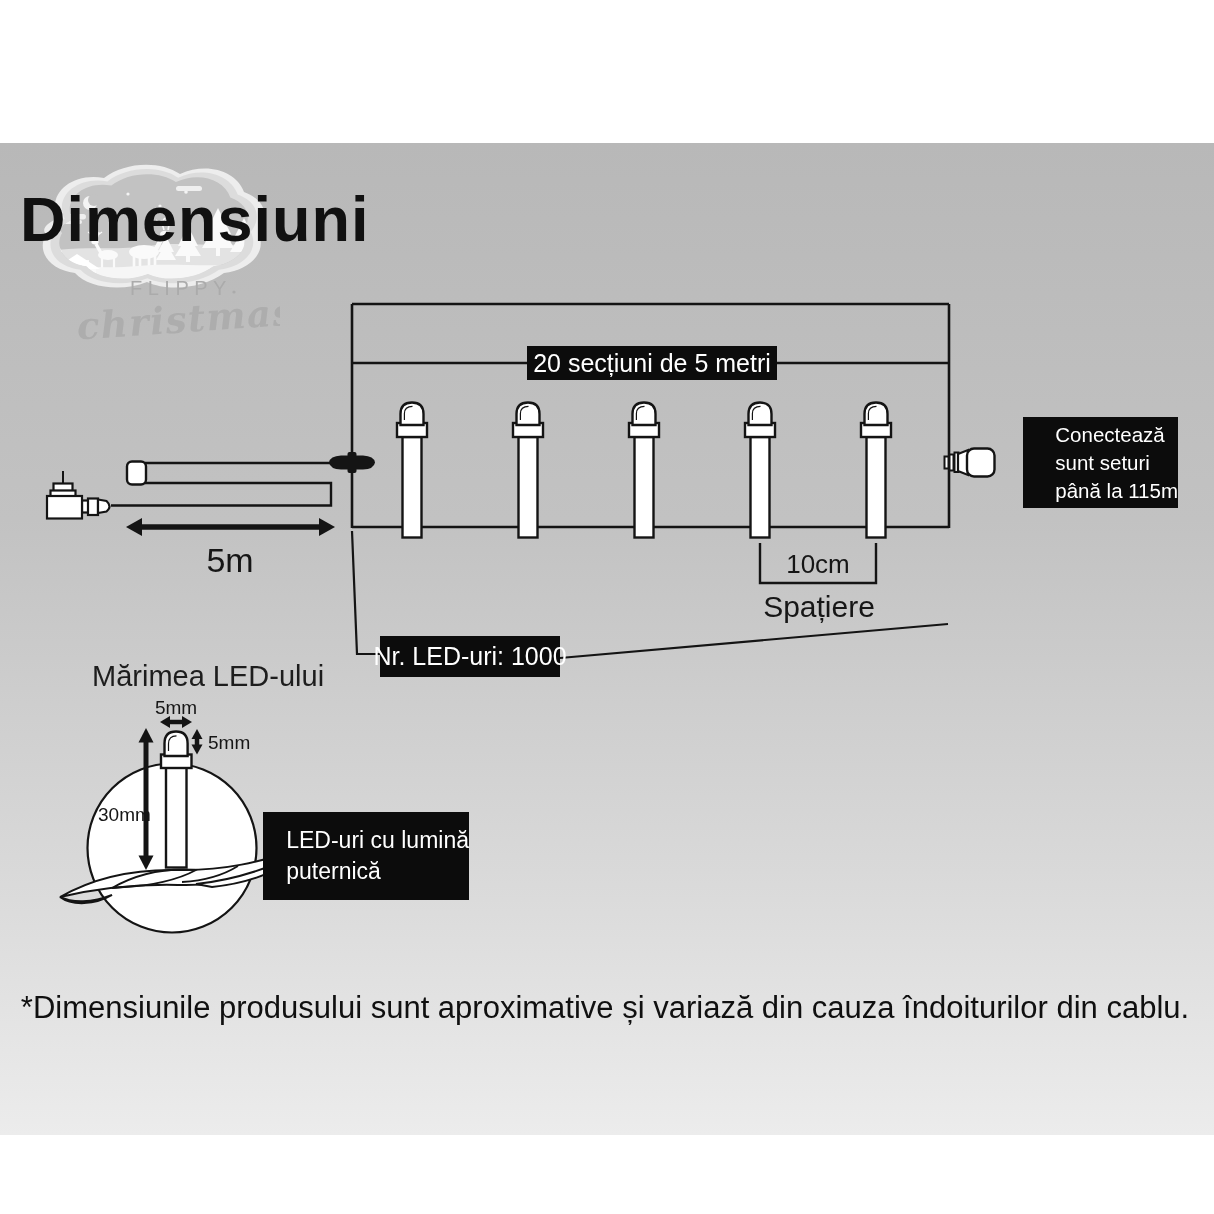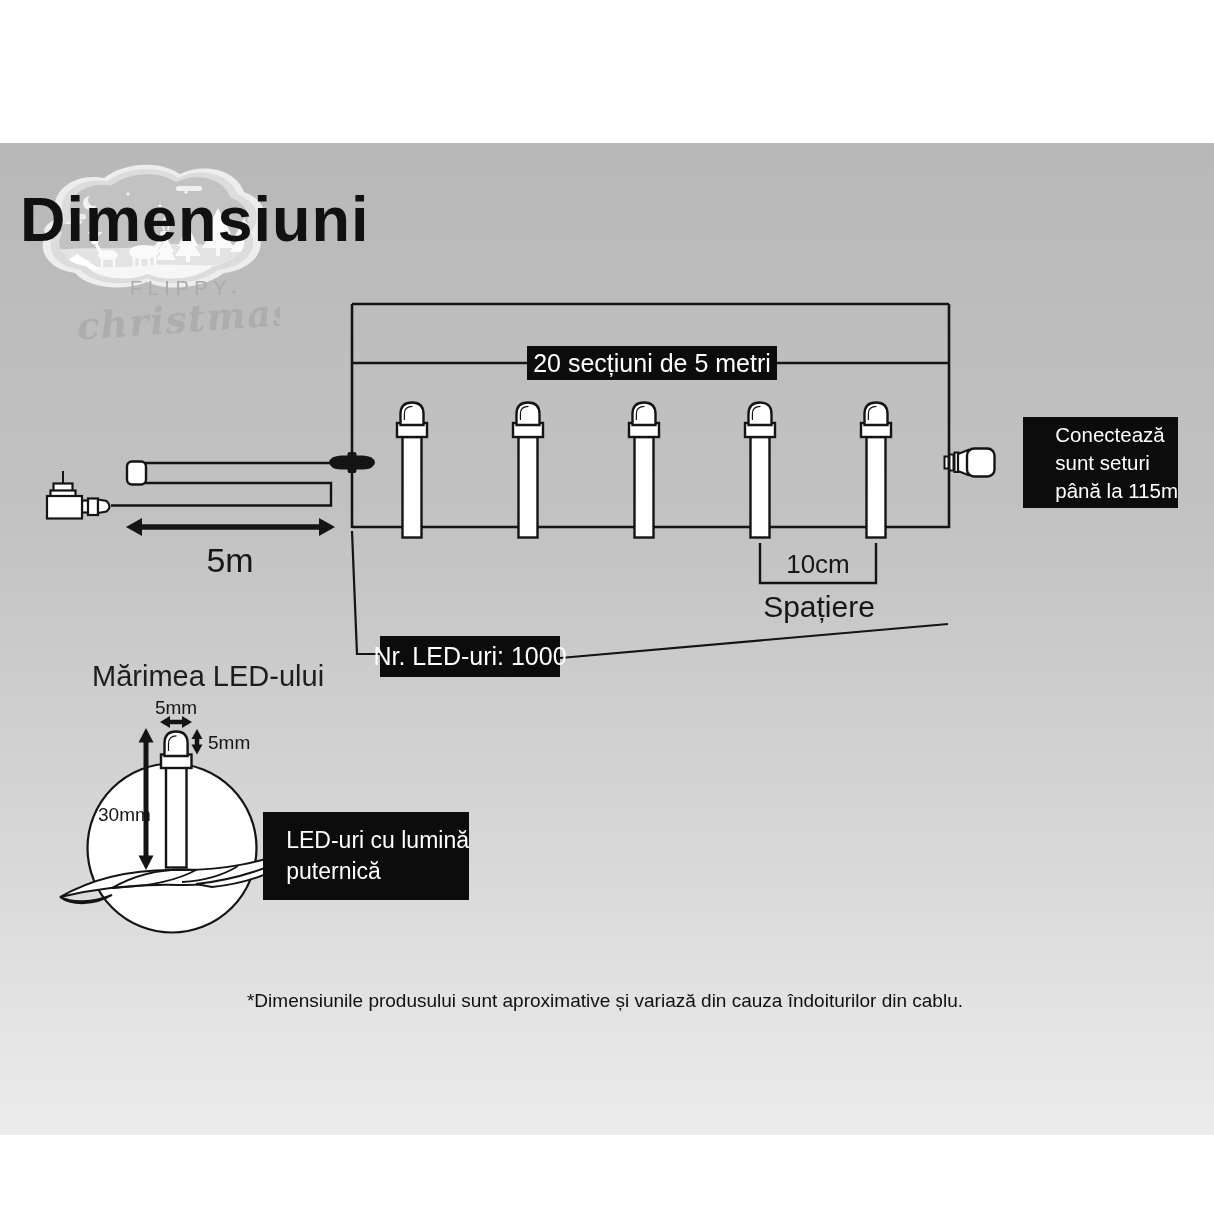--- a/index.html
+++ b/index.html
@@ -20,21 +20,21 @@
   .blackbox{
     position:absolute;background:#0c0c0c;color:#ffffff;
     display:flex;align-items:center;justify-content:center;
     white-space:nowrap;
   }
   .blackbox.left{justify-content:flex-end;}
   .lbl{position:absolute;color:#161616;white-space:nowrap;}
   .center{text-align:center;}
   .footer{
     position:absolute;left:0;right:4px;top:990px;text-align:center;
-    font-size:19px;color:#101010;
+    font-size:31px;color:#101010;
   }
 </style>
 </head>
 <body>
 
 <div class="stage">
 
   <div class="panel"></div>
 
   <svg class="art" width="1214" height="1214" viewBox="0 0 1214 1214">

